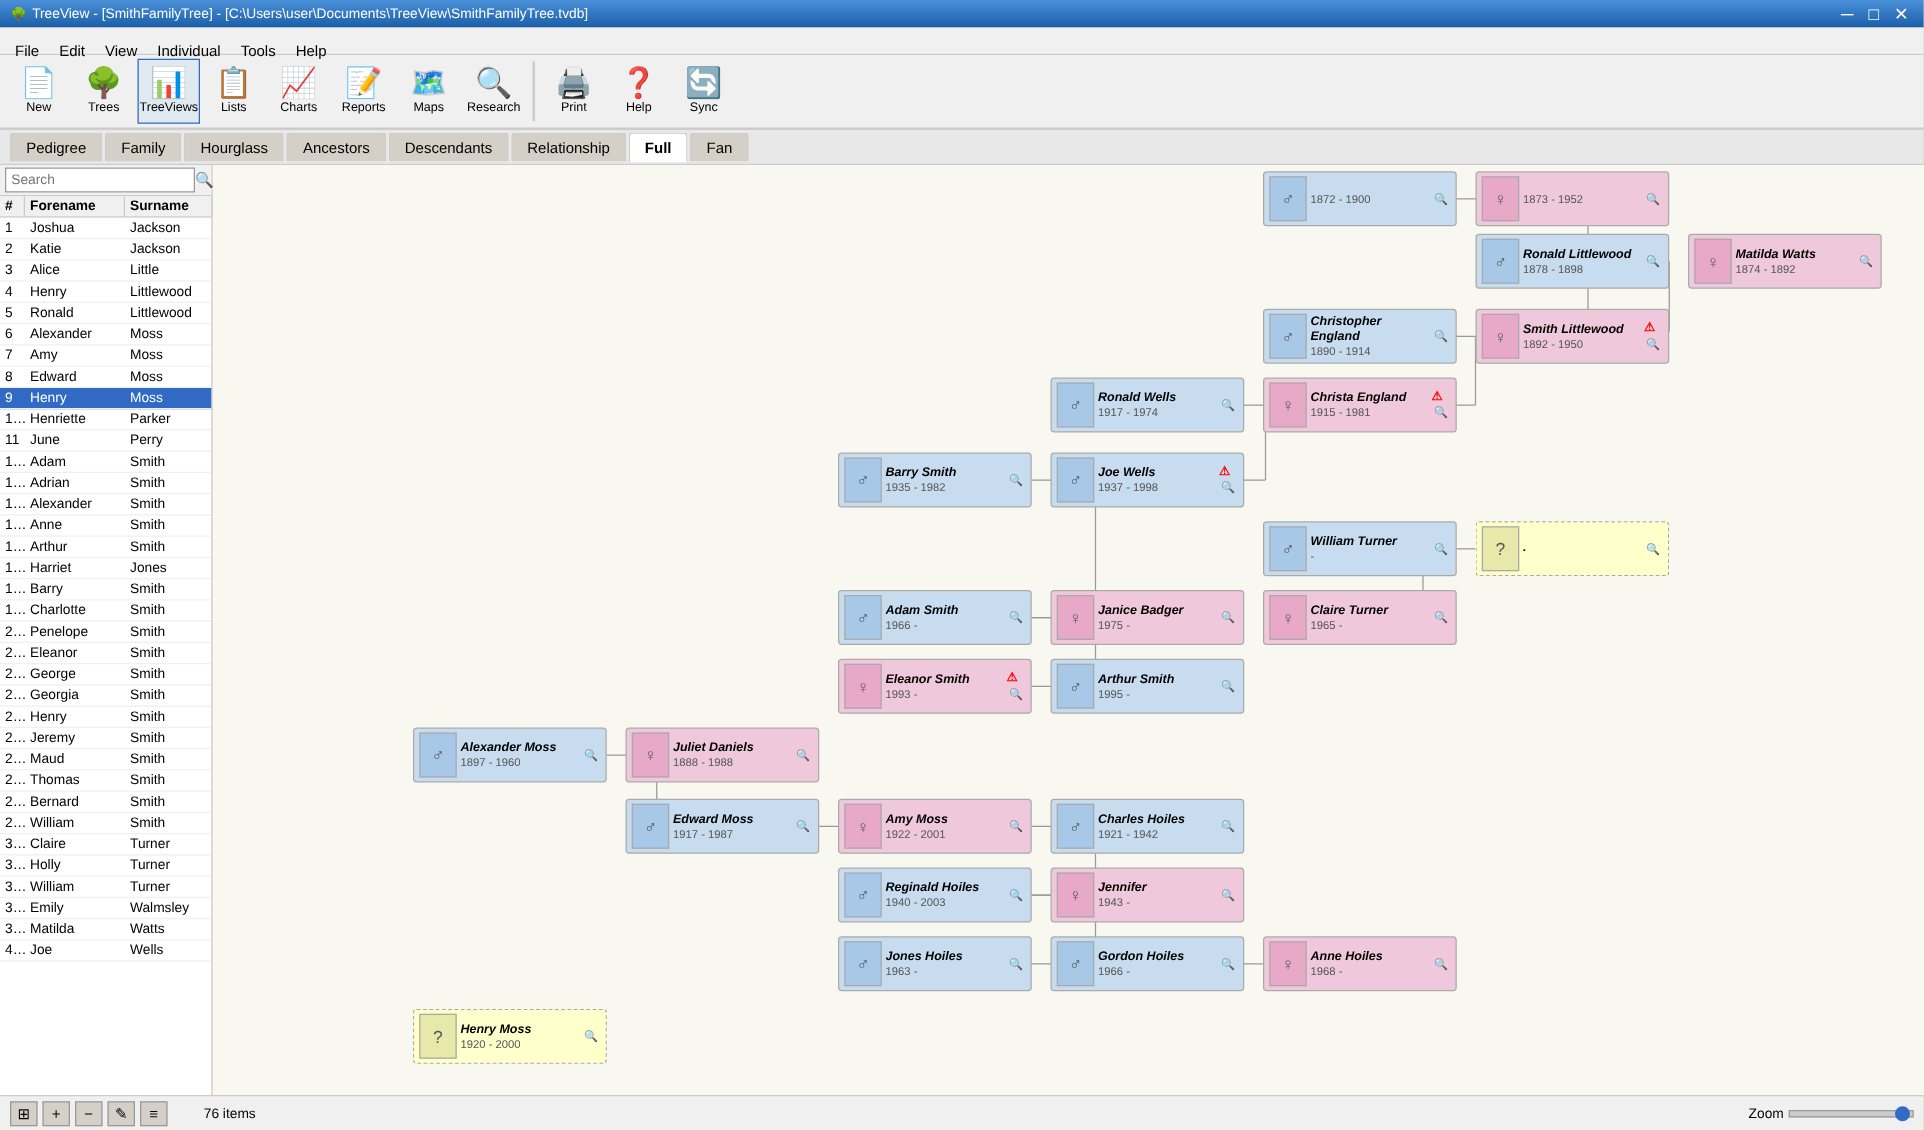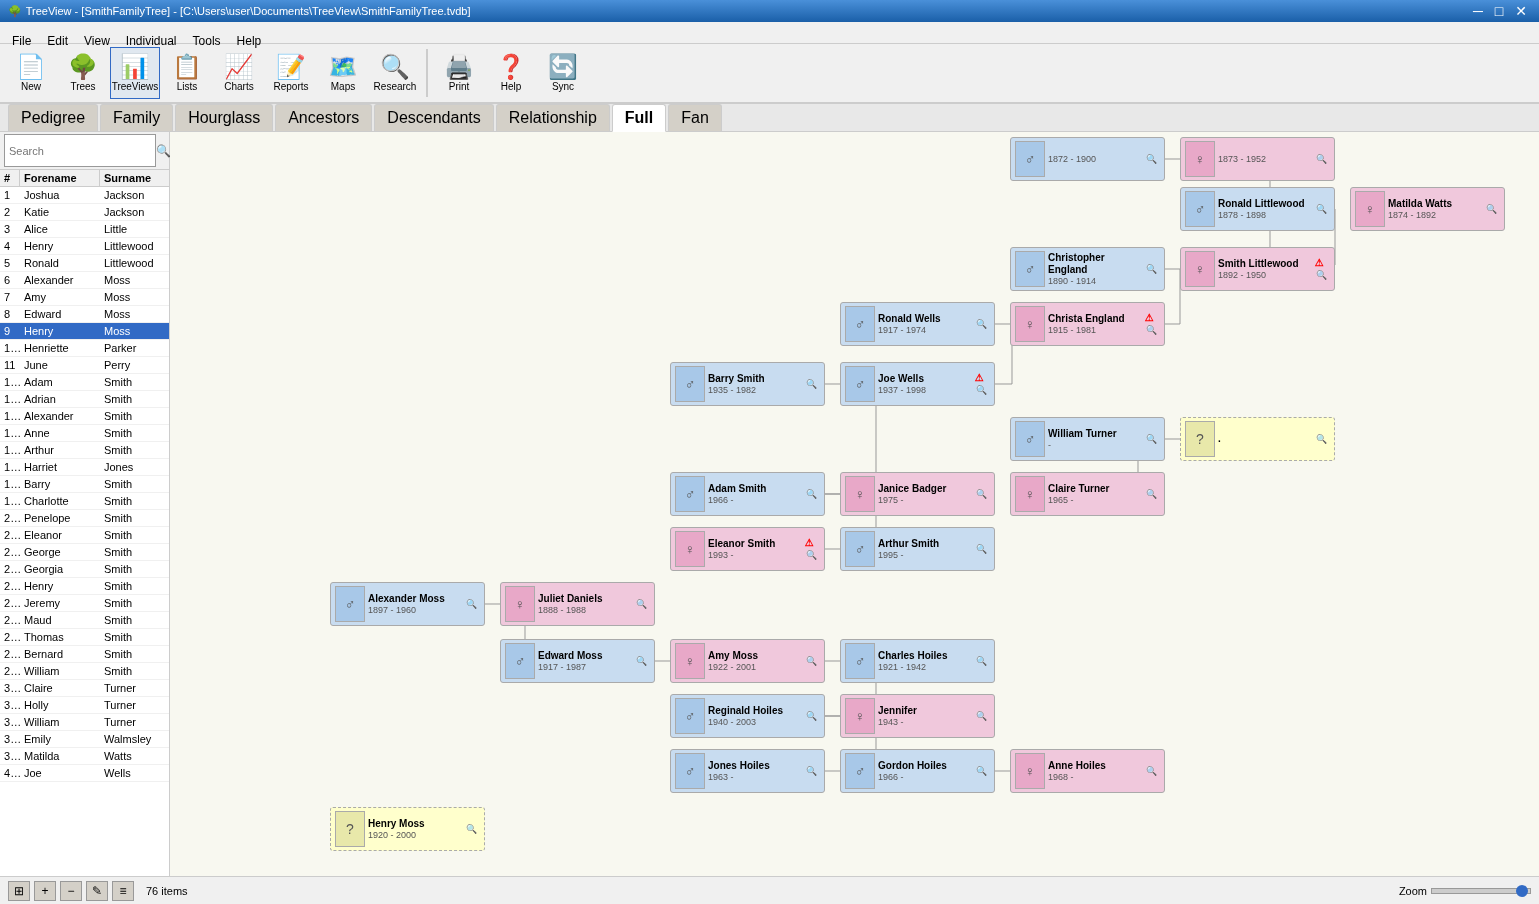--- a/index.html
+++ b/index.html
@@ -66,21 +66,21 @@
       border-bottom: 1px solid #ccc;
       padding: 0 8px;
       gap: 2px;
     }
     .tab-btn {
       padding: 4px 12px;
       cursor: pointer;
       border: 1px solid #ccc;
       border-bottom: none;
       background: #d4d0c8;
-      font-size: 16px;
+      font-size: 12px;
       border-radius: 3px 3px 0 0;
     }
     .tab-btn.active { background: white; border-bottom: 1px solid white; font-weight: bold; }
 
     
     #main {
       display: flex;
       height: calc(904px - 22px - 22px - 60px - 28px - 28px);
     }
 
@@ -96,21 +96,21 @@
     #search-bar {
       display: flex;
       align-items: center;
       padding: 2px 4px;
       border-bottom: 1px solid #ccc;
       background: #f0f0f0;
     }
     #search-input {
       flex: 1;
       border: 1px solid #999;
-      height: 33px;
+      height: 20px;
       padding: 0 4px;
       font-size: 11px;
     }
     #search-btn { background: none; border: none; cursor: pointer; font-size: 12px; }
     #list-header {
       display: grid;
       grid-template-columns: 20px 80px 70px;
       background: #f0f0f0;
       border-bottom: 1px solid #ccc;
       font-weight: bold;
@@ -163,21 +163,21 @@
       height: 36px;
       background: #ccc;
       border: 1px solid #aaa;
       flex-shrink: 0;
       display: flex;
       align-items: center;
       justify-content: center;
       font-size: 16px;
     }
     .person-card-info { flex: 1; overflow: hidden; }
-    .person-card-name { font-weight: bold; font-size: 10px; line-height: 1.2; }
+    .person-card-name { font-weight: bold; font-size: 10px; line-height: 1.2; font-style: italic; }
     .person-card-dates { font-size: 9px; color: #555; }
     .person-card-actions { display: flex; flex-direction: column; gap: 1px; }
     .card-btn { background: none; border: 1px solid transparent; cursor: pointer; font-size: 9px; padding: 1px; line-height: 1; }
     .card-alert { color: red; font-size: 10px; font-weight: bold; }
     
     
     #tree-lines { position: absolute; top: 0; left: 0; width: 100%; height: 100%; pointer-events: none; }
 
     
     #bottombar {
@@ -813,21 +813,21 @@
   </div>
 </div>
 
 <div id="bottombar">
   <div id="bottombar-left">
     <button class="bottom-btn">⊞</button>
     <button class="bottom-btn">+</button>
     <button class="bottom-btn">−</button>
     <button class="bottom-btn">✎</button>
     <button class="bottom-btn">≡</button>
-    <span style="margin-left:8px;">76 items</span>
+    <span style="margin-left:25px;">76 items</span>
   </div>
   <div id="bottombar-zoom">
     <span>Zoom</span>
     <div id="zoom-slider-track">
       <div id="zoom-slider-thumb"></div>
     </div>
   </div>
 </div>
 
 </body></html>

